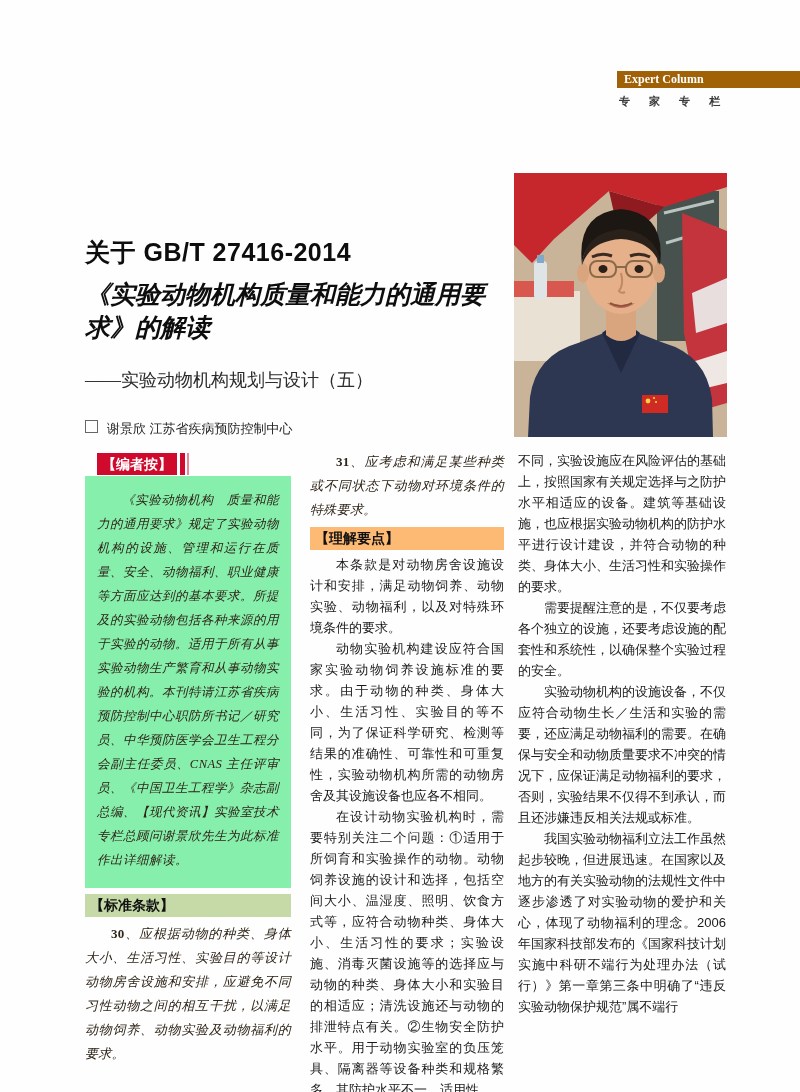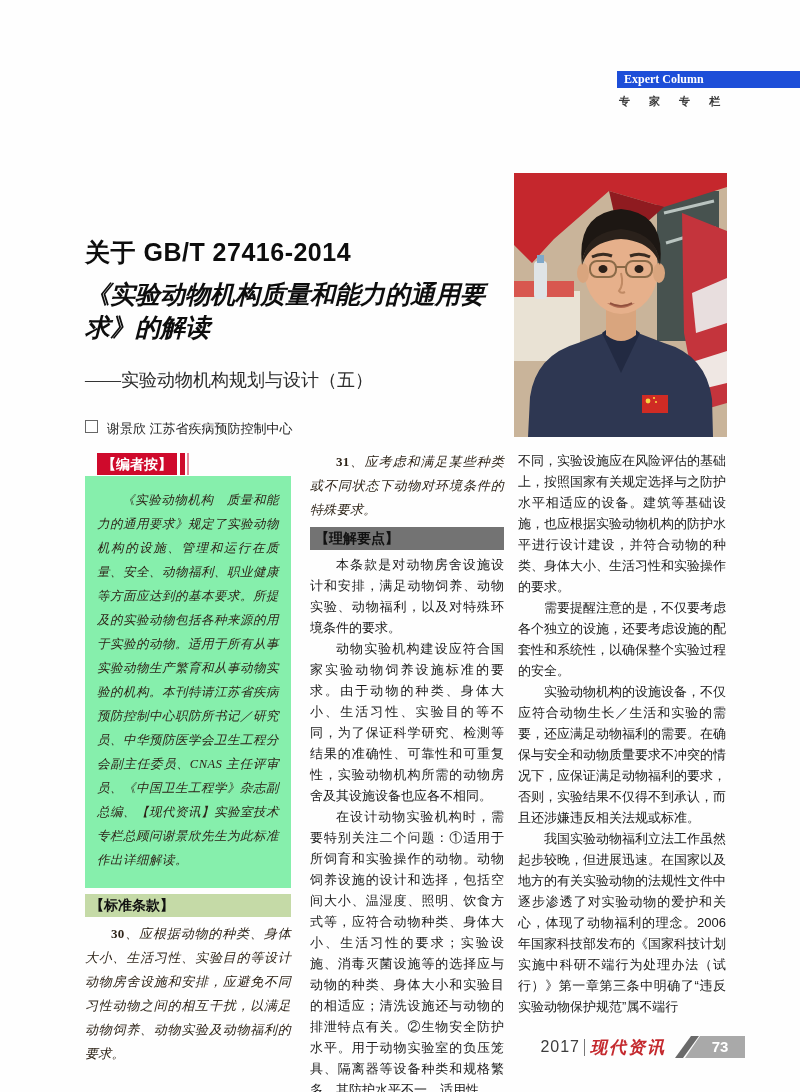--- a/index.html
+++ b/index.html
@@ -1,20 +1,20 @@
 <!DOCTYPE html>
 <html><head>
 <meta charset="utf-8">
 <style>
   html,body{margin:0;padding:0;background:#e9e6e2;}
   .page{position:relative;width:800px;height:1092px;background:#fefefe;margin:0 auto;
         font-family:"Liberation Sans",sans-serif;overflow:hidden;color:#1a1a1a;}
 
   
-  .tag-bar{position:absolute;left:617px;top:71px;width:183px;height:17px;background:#1d4ed8;
+  .tag-bar{position:absolute;left:617px;top:71px;width:183px;height:17px;background:#a16207;
            color:#fff;font-family:"Liberation Serif",serif;font-weight:bold;font-size:12px;
            line-height:17px;padding-left:7px;box-sizing:border-box;}
   .tag-zh{position:absolute;left:619px;top:94px;font-size:11px;font-weight:bold;
           letter-spacing:8px;color:#3a3a3a;}
 
   
   .title-block{position:absolute;left:85px;top:236px;width:430px;}
   .t1{font-size:25px;font-weight:bold;letter-spacing:.5px;color:#0d0d0d;}
   .t2{font-size:25px;font-weight:bold;margin-top:9px;color:#0d0d0d;font-style:italic;}
   .subtitle{margin-top:24px;font-family:"Liberation Serif",serif;font-size:18px;color:#2b2b2b;}
@@ -41,21 +41,21 @@
   .ed-accent2{width:2px;background:#e8889b;margin-left:2px;}
   .ed-box{background:#86efac;padding:12px 12px 16px;font-size:12.5px;line-height:24px;
           letter-spacing:.5px;}
 
   .std-label{display:block;background:#c5daa7;color:#111;font-weight:bold;font-size:14px;
              line-height:21px;padding:1px 5px;margin:6px 0 5px;font-style:normal;
              font-family:"Liberation Sans",sans-serif;}
   .clause{font-size:13px;line-height:24px;letter-spacing:.3px;}
   .clause b{font-style:normal;}
 
-  .kp-label{display:block;background:#737373;color:#111;font-weight:bold;font-size:14px;
+  .kp-label{display:block;background:#fdba74;color:#111;font-weight:bold;font-size:14px;
             line-height:21px;padding:1px 5px;margin:5px 0 4px;}
 
   
   .footer{position:absolute;top:1035px;right:55px;display:flex;align-items:center;height:24px;}
   .f-year{font-size:16px;color:#3c3c3c;letter-spacing:1px;}
   .f-div{width:1px;height:17px;background:#777;margin:0 5px 0 4px;}
   .f-mag{color:#c4292e;font-family:"Liberation Serif",serif;font-weight:bold;font-style:italic;
          font-size:17px;letter-spacing:2px;}
   .f-badge{position:relative;width:70px;height:22px;margin-left:9px;}
   .f-badge .dark{position:absolute;left:0;top:0;width:40px;height:22px;background:#6a6a6a;
@@ -159,23 +159,14 @@
     <p class="bp">在设计动物实验机构时，需要特别关注二个问题：①适用于所饲育和实验操作的动物。动物饲养设施的设计和选择，包括空间大小、温湿度、照明、饮食方式等，应符合动物种类、身体大小、生活习性的要求；实验设施、消毒灭菌设施等的选择应与动物的种类、身体大小和实验目的相适应；清洗设施还与动物的排泄特点有关。②生物安全防护水平。用于动物实验室的负压笼具、隔离器等设备种类和规格繁多，其防护水平不一、适用性</p>
   </div>
 
   <div class="col col-right">
     <p class="bp" style="text-indent:0">不同，实验设施应在风险评估的基础上，按照国家有关规定选择与之防护水平相适应的设备。建筑等基础设施，也应根据实验动物机构的防护水平进行设计建设，并符合动物的种类、身体大小、生活习性和实验操作的要求。</p>
     <p class="bp">需要提醒注意的是，不仅要考虑各个独立的设施，还要考虑设施的配套性和系统性，以确保整个实验过程的安全。</p>
     <p class="bp">实验动物机构的设施设备，不仅应符合动物生长／生活和实验的需要，还应满足动物福利的需要。在确保与安全和动物质量要求不冲突的情况下，应保证满足动物福利的要求，否则，实验结果不仅得不到承认，而且还涉嫌违反相关法规或标准。</p>
     <p class="bp">我国实验动物福利立法工作虽然起步较晚，但进展迅速。在国家以及地方的有关实验动物的法规性文件中逐步渗透了对实验动物的爱护和关心，体现了动物福利的理念。2006 年国家科技部发布的《国家科技计划实施中科研不端行为处理办法（试行）》第一章第三条中明确了“违反实验动物保护规范”属不端行</p>
   </div>
 
-  <div class="footer">
-    <span class="f-year">2017</span>
-    <span class="f-div"></span>
-    <span class="f-mag">现代资讯</span>
-    <span class="f-badge">
-      <span class="dark"></span>
-      <span class="light">73</span>
-    </span>
-  </div>
 
 </div>
 
 </body></html>

